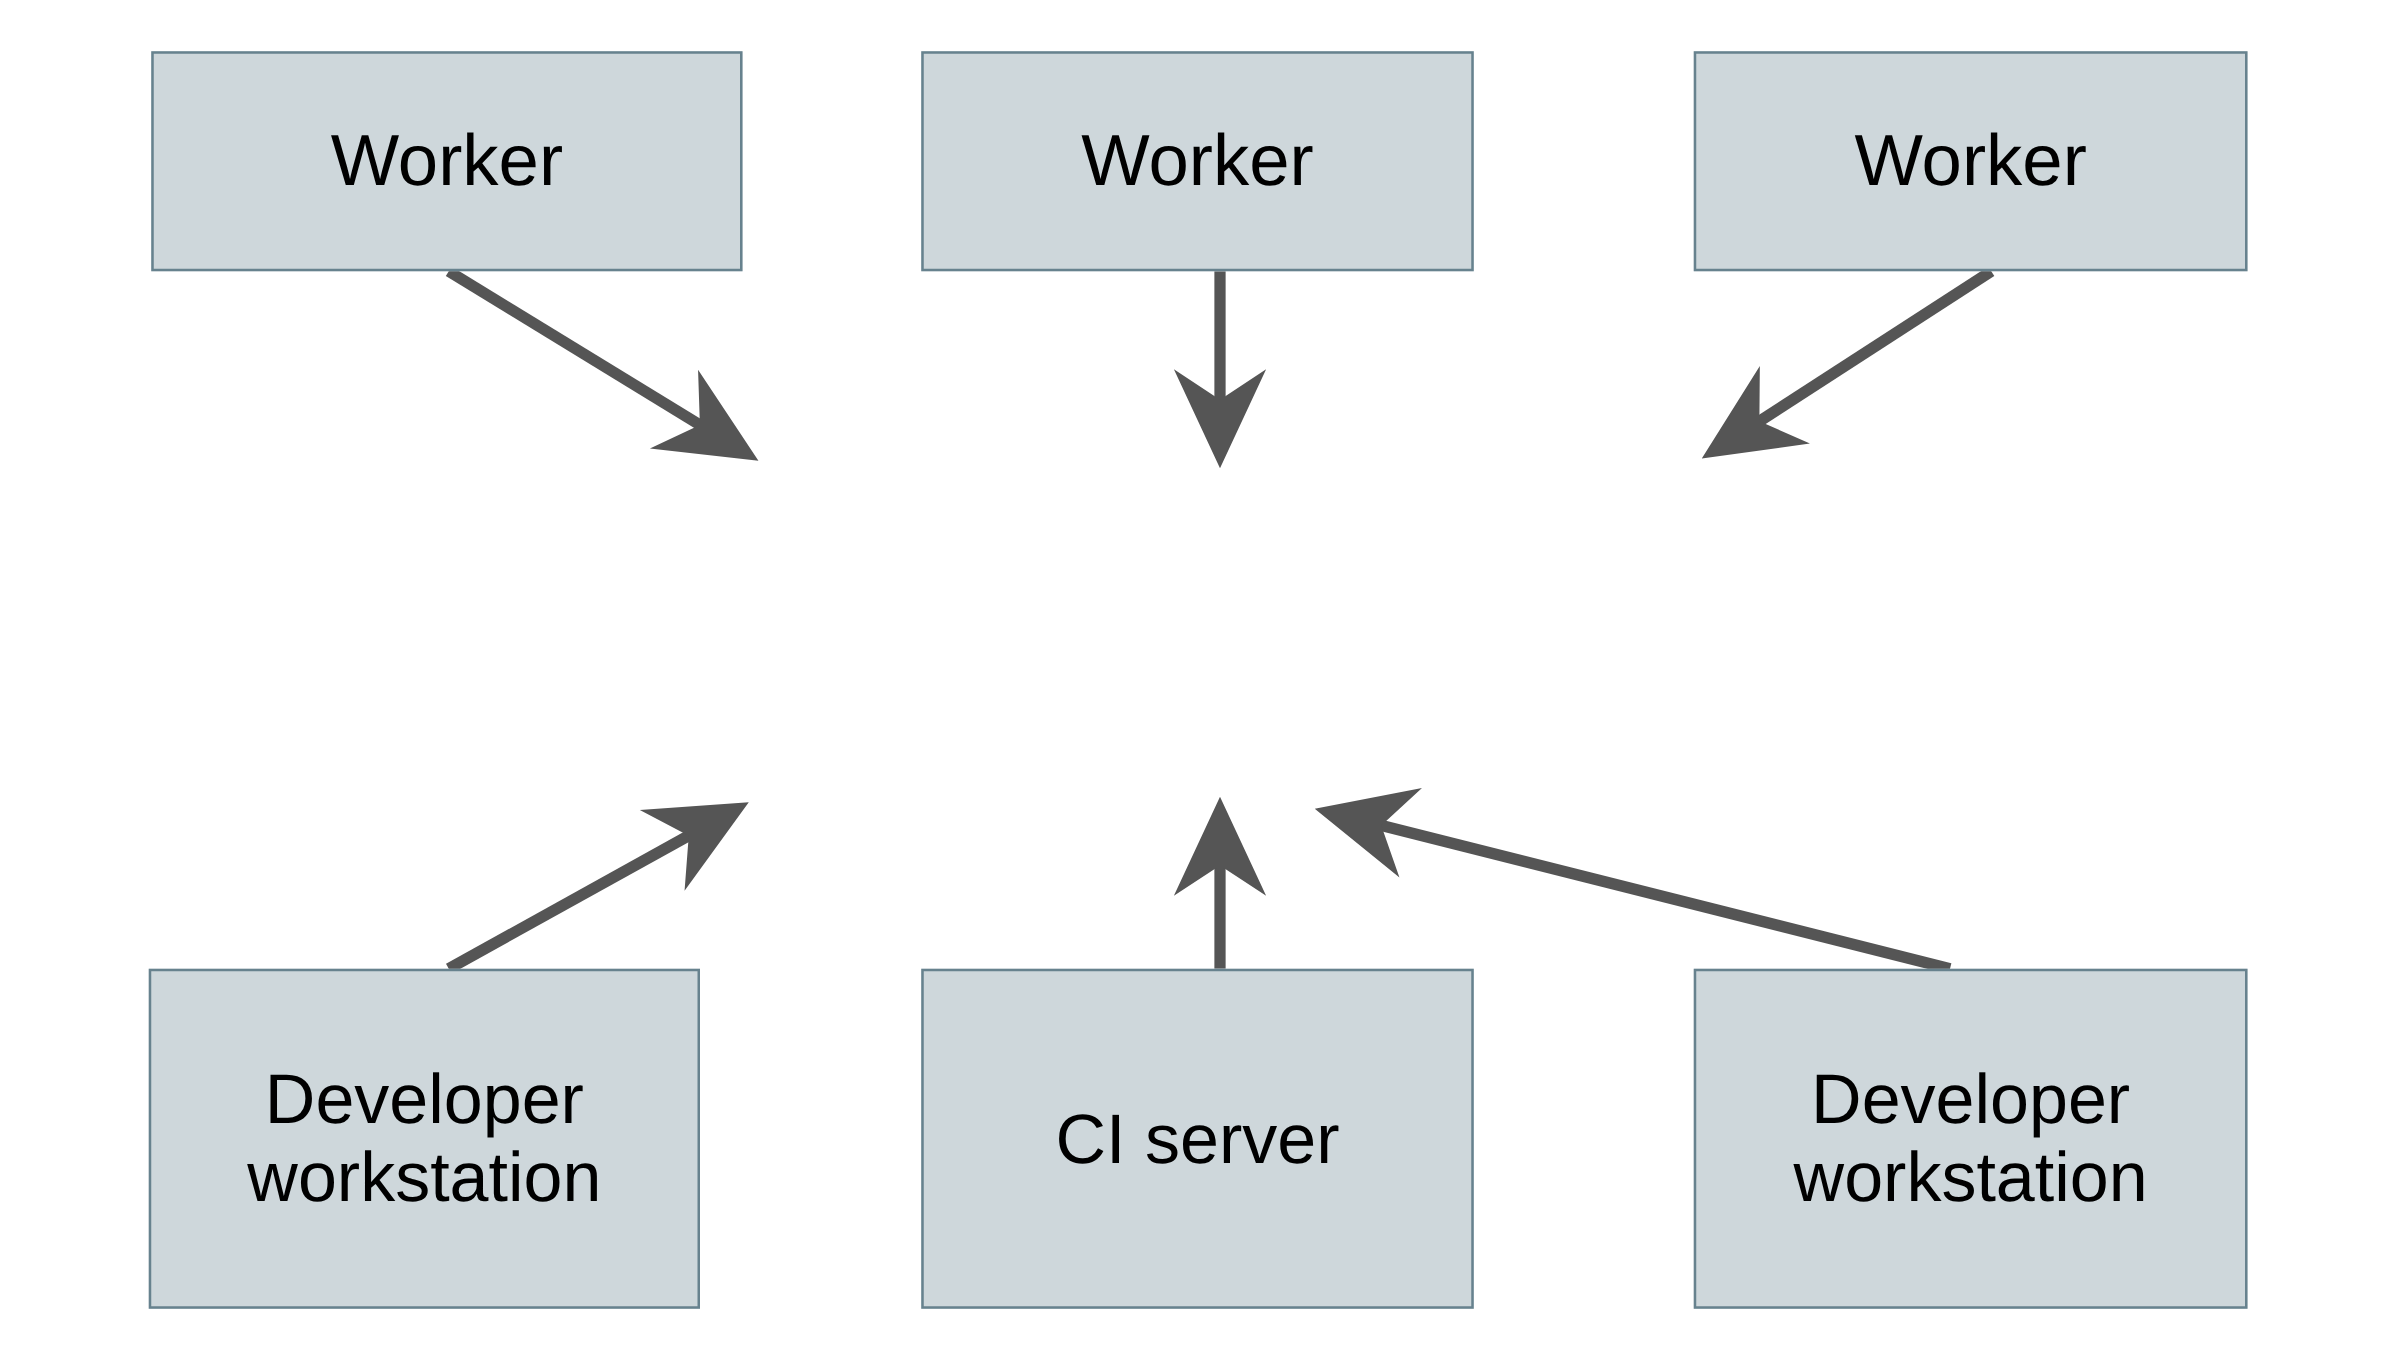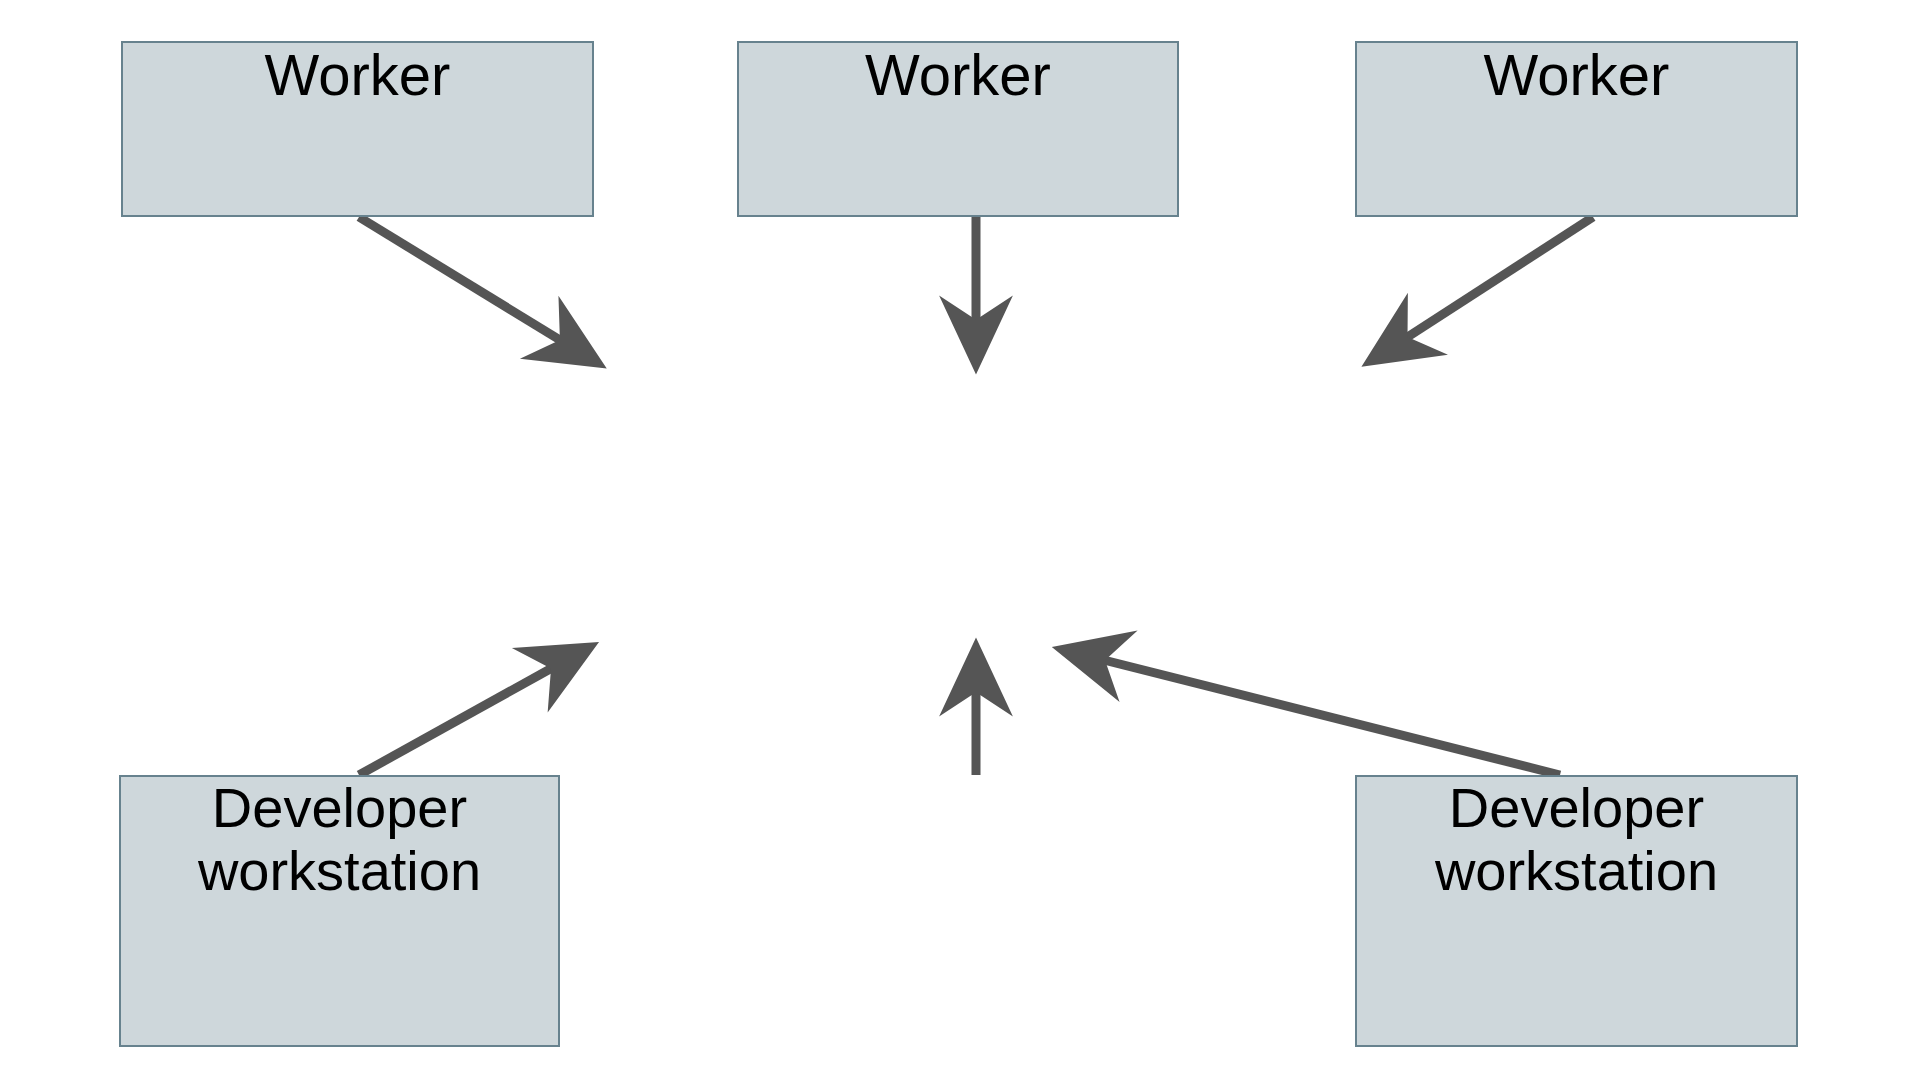--- a/index.html
+++ b/index.html
@@ -21,20 +21,21 @@
     top: 0;
     width: 1910px;
     height: 1090px;
   }
   .node {
     position: absolute;
     box-sizing: border-box;
     background: #ced7db;
     border: 2px solid #67828e;
     display: flex;
+    align-items: center;
     justify-content: center;
     text-align: center;
     color: #000000;
     line-height: 1.12;
     z-index: 2;
   }
   .node-label {
     display: block;
     padding: 0 8px;
     white-space: pre-line;
@@ -87,19 +88,22 @@
   <div class="node" id="node-worker-3">
     <span class="node-label">Worker</span>
   </div>
 
 
   <div class="node" id="node-dev-workstation-left">
     <span class="node-label">Developer
 workstation</span>
   </div>
 
+  <div class="node" id="node-ci-server">
+    <span class="node-label">CI server</span>
+  </div>
 
   <div class="node" id="node-dev-workstation-right">
     <span class="node-label">Developer
 workstation</span>
   </div>
 
 </div>
 
 </body></html>

